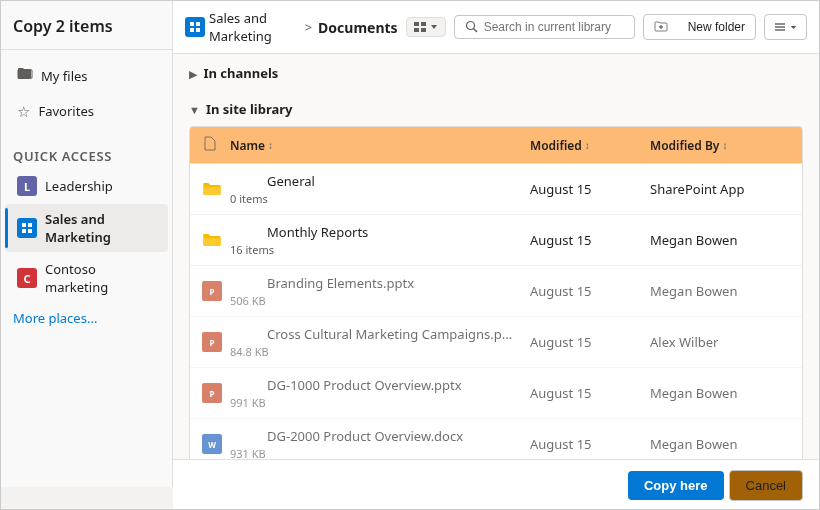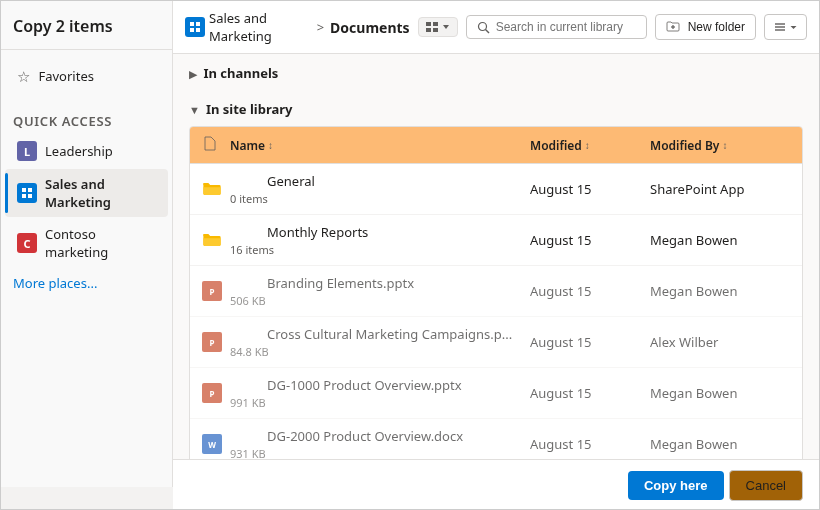--- a/index.html
+++ b/index.html
@@ -162,40 +162,40 @@
       gap: 2px;
       background: #f3f2f1;
       border: 1px solid #e1dfdd;
       border-radius: 4px;
       padding: 2px 6px;
       cursor: pointer;
       margin-left: 4px;
     }
     .search-box {
       display: flex;
-      align-items: flex-end;
+      align-items: flex-start;
       gap: 6px;
       border: 1px solid #c8c6c4;
       border-radius: 4px;
       padding: 4px 10px;
       background: #fff;
       min-width: 180px;
     }
     .search-box input {
       border: none;
       outline: none;
       font-size: 12px;
       color: #605e5c;
       background: transparent;
       width: 140px;
     }
     .new-folder-btn {
       display: flex;
       align-items: center;
-      gap: 8px;
+      gap: 20px;
       border: 1px solid #c8c6c4;
       border-radius: 4px;
       padding: 5px 10px;
       background: #fff;
       cursor: pointer;
       font-size: 12px;
       color: #201f1e;
       white-space: nowrap;
     }
     .kebab-btn {
@@ -346,20 +346,29 @@
       font-size: 13px;
       cursor: pointer;
     }
   </style>
 </head>
 <body>
 
 <aside class="sidebar">
   <div class="sidebar-title">Copy 2 items</div>
   <div class="sidebar-nav">
+    <div class="sidebar-nav-item">
+      <span class="nav-icon">
+        <svg width="16" height="16" viewBox="0 0 16 16" fill="#605e5c">
+            <path d="M1 3a1 1 0 0 1 1-1h4l1 1h6a1 1 0 0 1 1 1v8a1 1 0 0 1-1 1H2a1 1 0 0 1-1-1V3z"></path>
+            <path d="M1 4h14v8H1z" fill="none" stroke="#605e5c" stroke-width="1"></path>
+          </svg>
+      </span>
+      <span>My files</span>
+    </div>
     <div class="sidebar-nav-item">
       <span class="nav-icon">☆</span>
       <span>Favorites</span>
     </div>
   </div>
   <div class="sidebar-section-title">Quick access</div>
   <div class="sidebar-qa-item">
     <div class="qa-icon leadership">L</div>
     <span>Leadership</span>
   </div>

